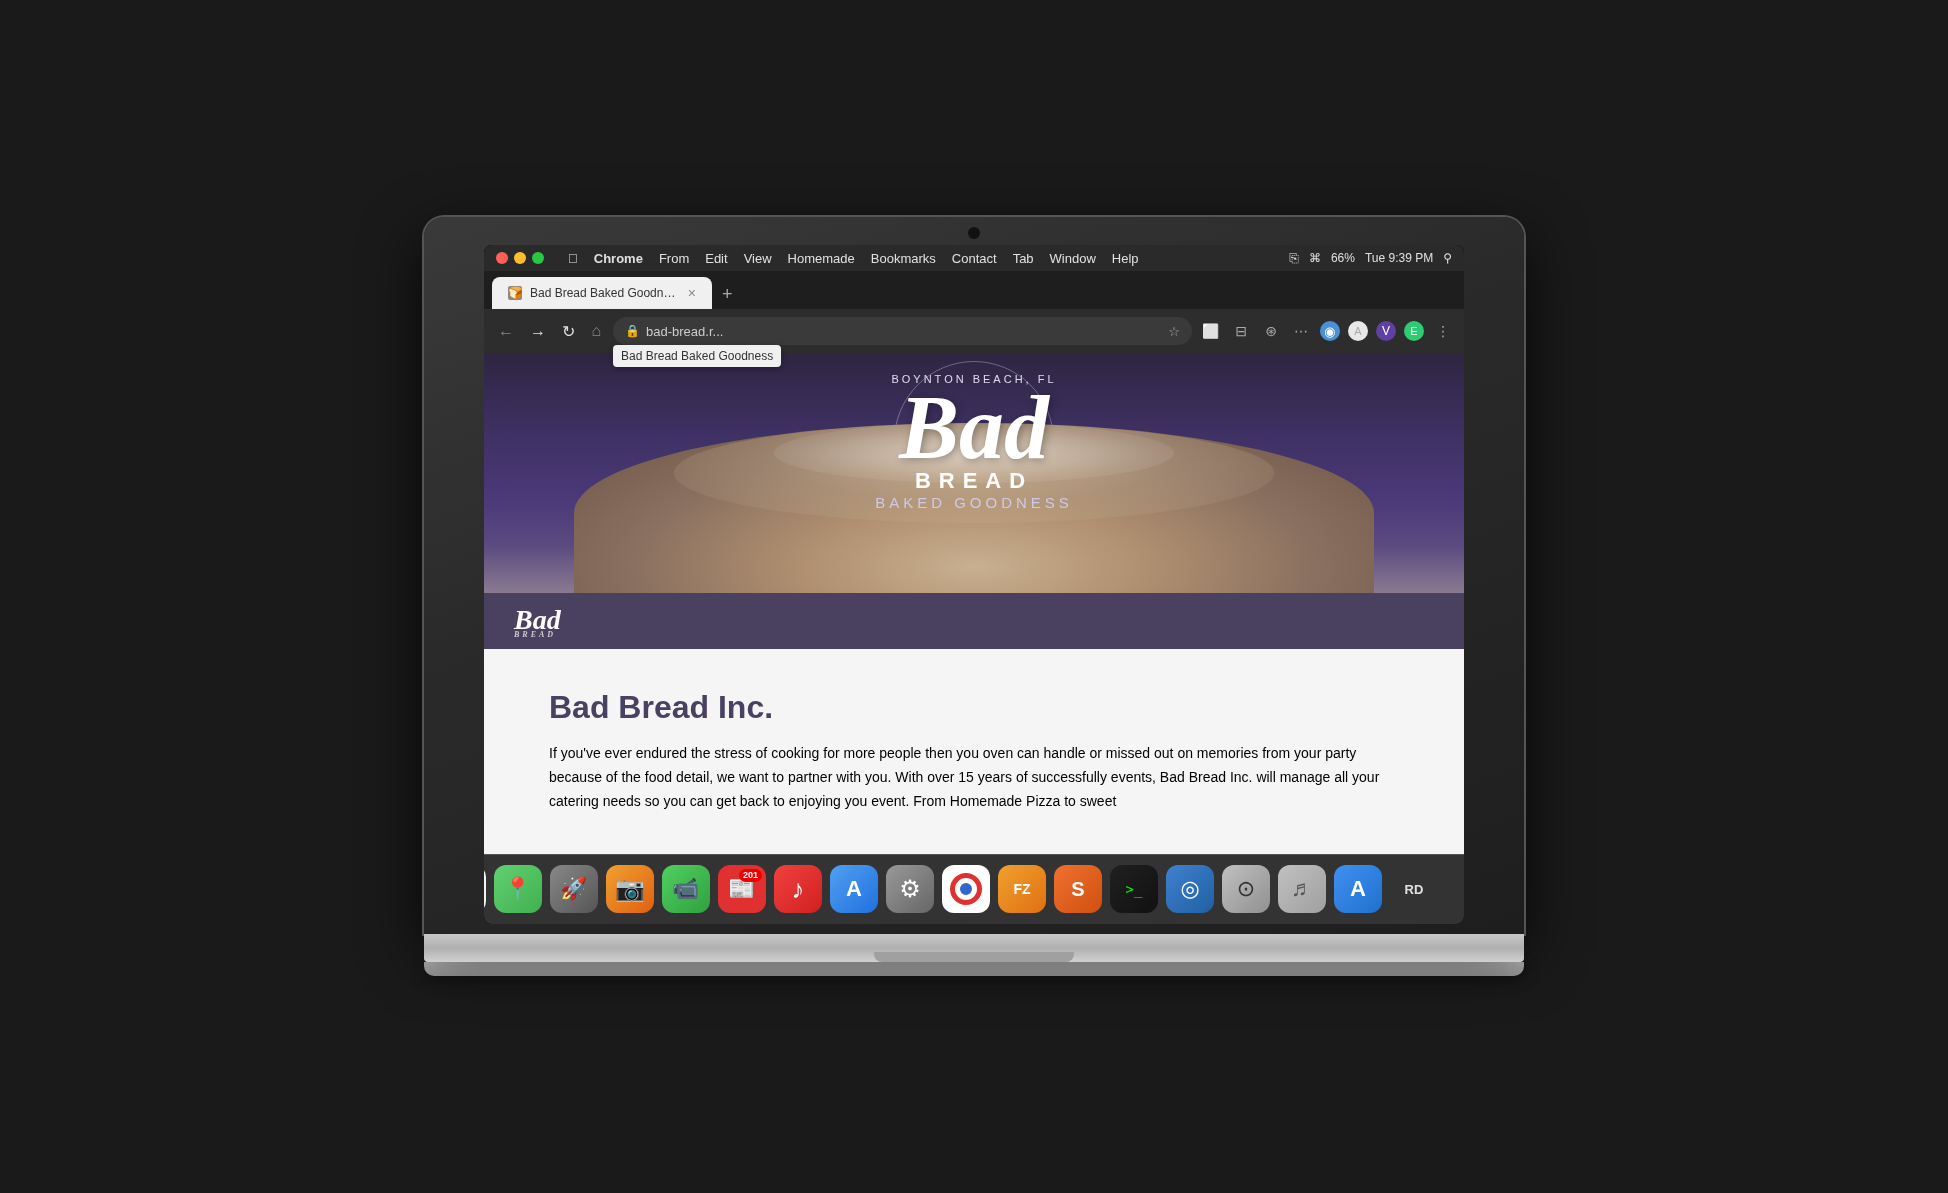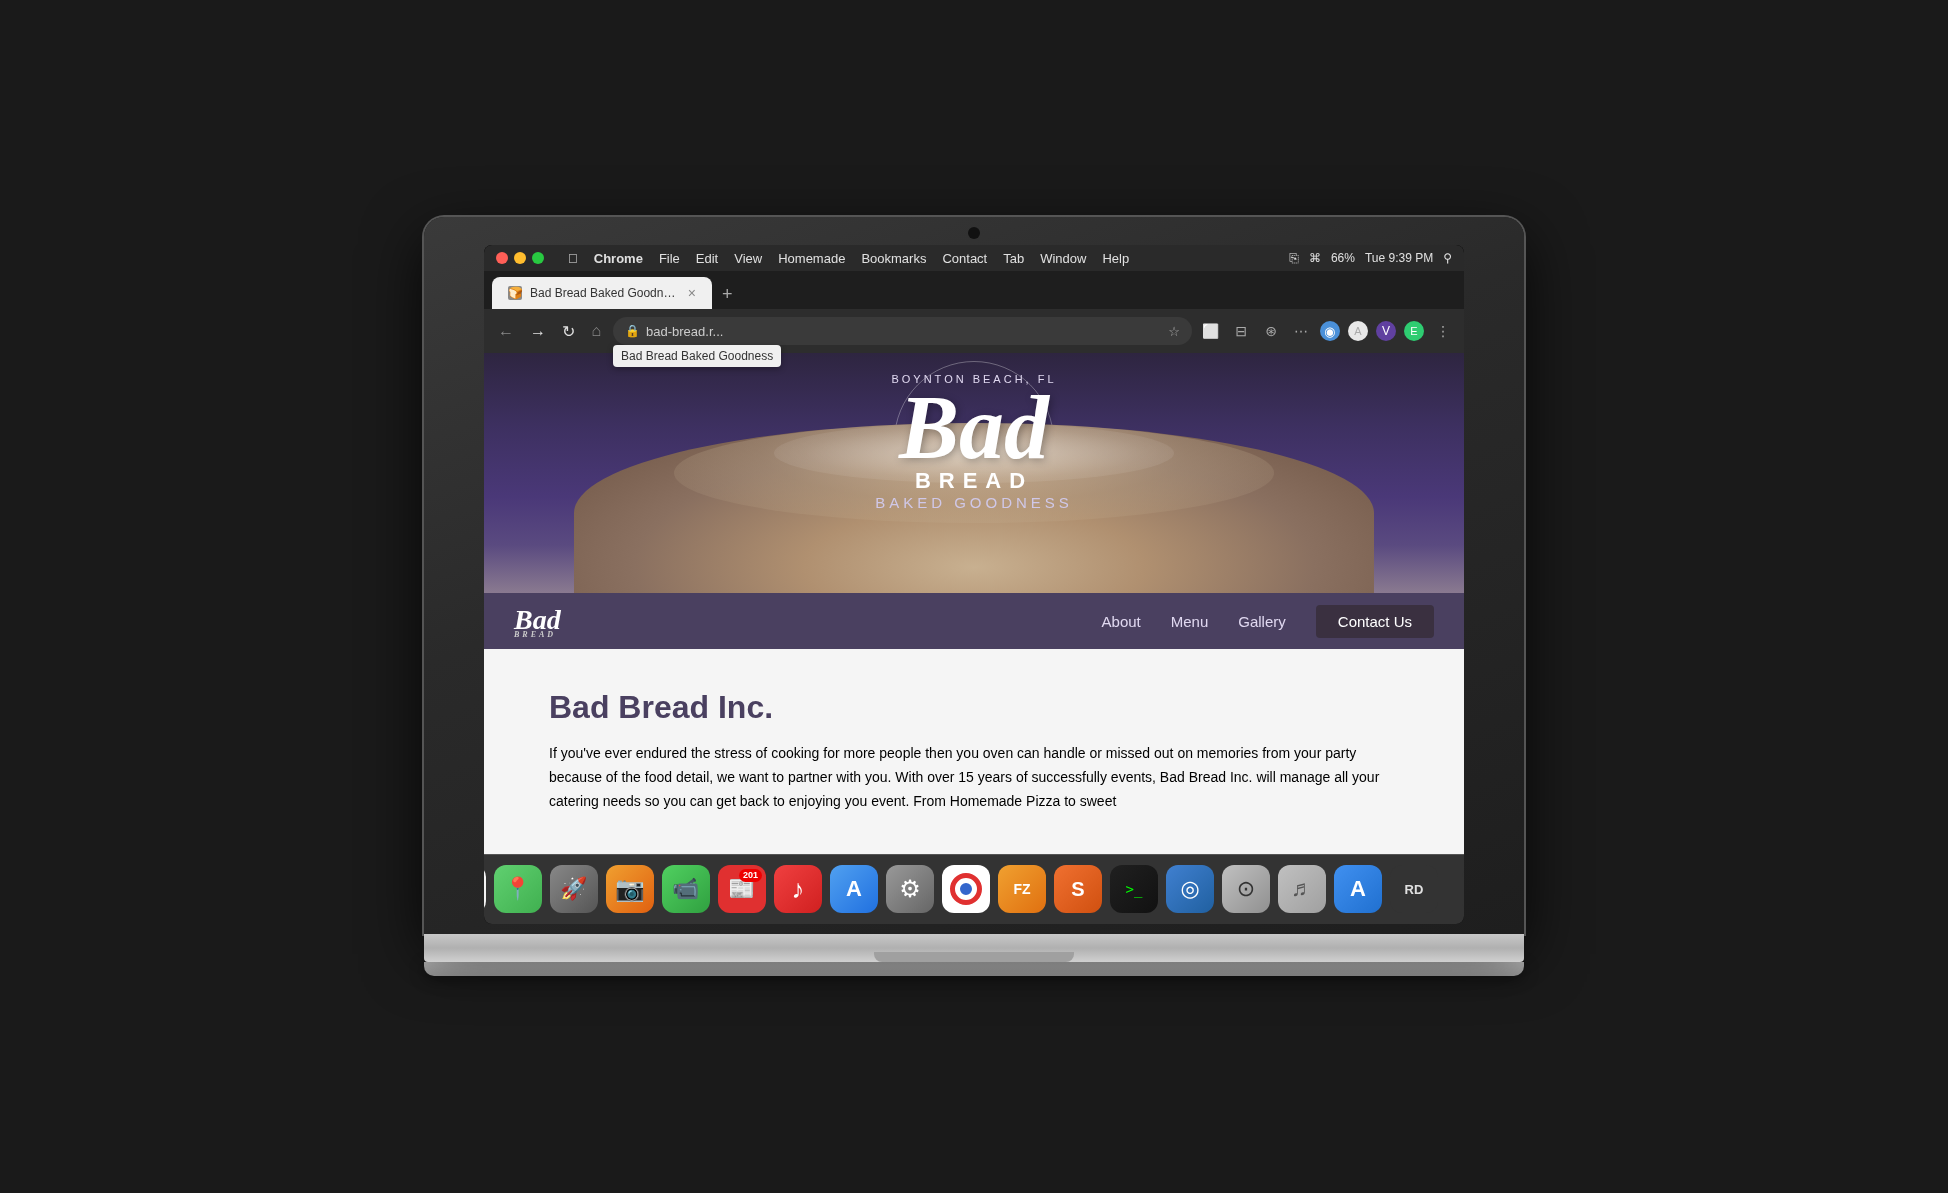--- a/index.html
+++ b/index.html
@@ -480,21 +480,21 @@
     <div class="laptop-screen-inner">
 
       <div class="macos-menubar">
         <div class="traffic-lights">
           <div class="tl tl-red"></div>
           <div class="tl tl-yellow"></div>
           <div class="tl tl-green"></div>
         </div>
         <span class="menu-item apple-icon"></span>
         <span class="menu-item bold">Chrome</span>
-        <span class="menu-item">File</span>
+        <span class="menu-item">From</span>
         <span class="menu-item">Edit</span>
         <span class="menu-item">View</span>
         <span class="menu-item">Homemade</span>
         <span class="menu-item">Bookmarks</span>
         <span class="menu-item">Contact</span>
         <span class="menu-item">Tab</span>
         <span class="menu-item">Window</span>
         <span class="menu-item">Help</span>
         <div class="spacer"></div>
         <div class="right-items">
@@ -555,26 +555,20 @@
             <div class="bread-highlight"></div>
             <div class="bread-flour"></div>
           </div>
         </div>
 
         <div class="site-nav">
           <div class="nav-logo">
             <span>Bad</span>
             <span class="nav-logo-sub">BREAD</span>
           </div>
-          <div class="nav-links">
-            <span class="nav-link">About</span>
-            <span class="nav-link">Menu</span>
-            <span class="nav-link">Gallery</span>
-            <span class="nav-link-contact">Contact Us</span>
-          </div>
         </div>
 
         <div class="about-section">
           <h2 class="about-title">Bad Bread Inc.</h2>
           <p class="about-text">If you've ever endured the stress of cooking for more people then you oven can handle or missed out on memories from your party because of the food detail, we want to partner with you. With over 15 years of successfully events, Bad Bread Inc. will manage all your catering needs so you can get back to enjoying you event.  From Homemade Pizza to sweet</p>
         </div>
 
       </div>
 
       <div class="mac-dock">

